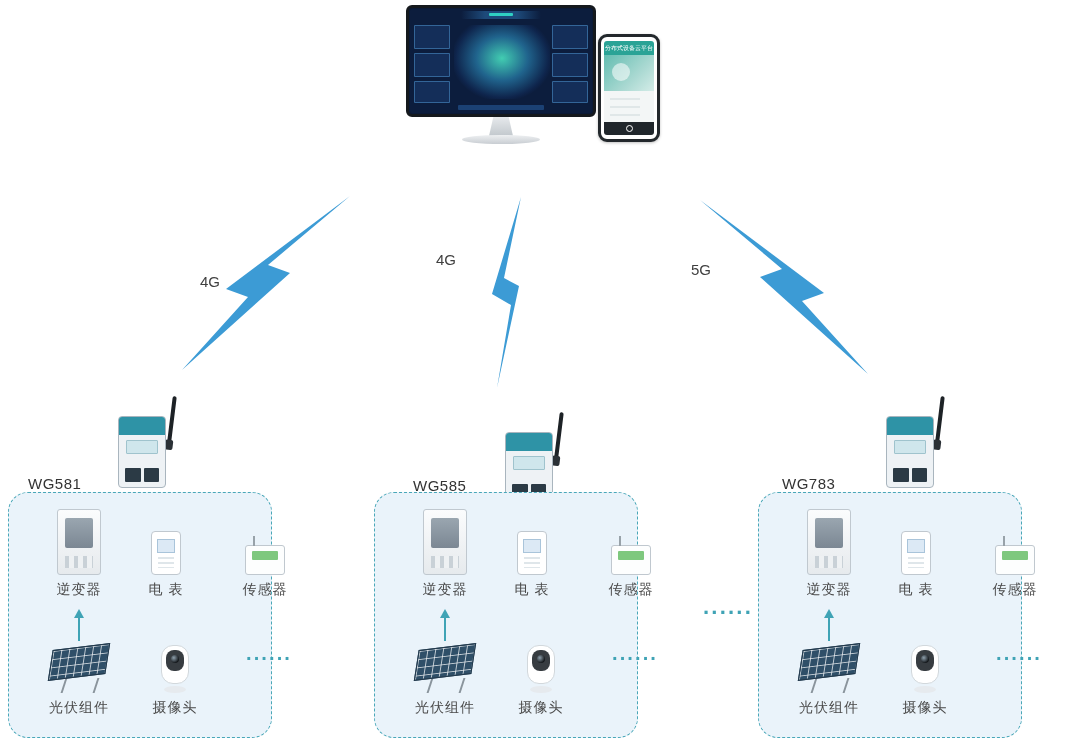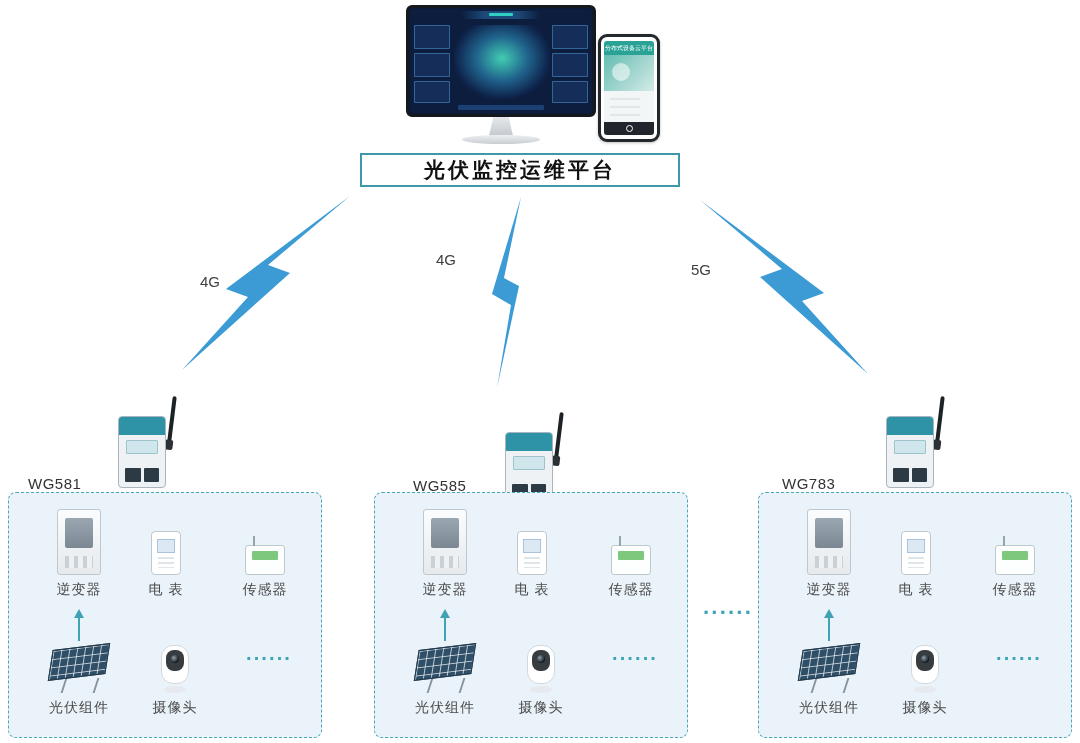--- a/index.html
+++ b/index.html
@@ -58,22 +58,22 @@
   .gw-ant::after { content:''; position:absolute; bottom:-8px; left:-2px; width:8px; height:10px; background:#2b3136; border-radius:2px; }
   .gw-body { position:absolute; left:0; bottom:0; width:48px; height:72px; background:#eef2f5;
              border:1px solid #a9b5be; border-radius:4px; overflow:hidden; }
   .gw-top { height:18px; background:#2e93a6; }
   .gw-screen { margin:5px 7px 0; height:14px; background:#cfe6ec; border:1px solid #9fc3cd; border-radius:1px; }
   .gw-ports { position:absolute; left:6px; right:6px; bottom:5px; height:14px; display:flex; gap:3px; }
   .gw-ports span { flex:1; background:#2b3a45; border-radius:1px; }
   .gw-label { position:absolute; font-size:15px; color:#333; letter-spacing:.5px;margin-top:31px; }
 
   
-  .site-box { position:absolute; top:492px; width:314px; height:246px; background:#eaf3fa;
-              border:1.5px dashed #49a7b8; border-radius:8px; }
+  .site-box { position:absolute; top:492px; width:264px; height:246px; background:#eaf3fa;
+              border:1.5px dashed #49a7b8; border-radius:20px; }
   .cell { position:absolute; display:flex; flex-direction:column; align-items:center; justify-content:flex-end; }
   .icon-wrap { flex:1; display:flex; align-items:flex-end; justify-content:center; }
   .dev-label { font-size:14px; color:#4a4a4a; letter-spacing:1px; margin-top:6px; white-space:nowrap; }
 
   .inverter { position:relative; width:44px; height:66px; background:linear-gradient(#fbfcfd,#e6eaed);
               border:1px solid #c0c8cf; border-radius:3px; }
   .inverter::before { content:''; position:absolute; top:8px; left:7px; right:7px; height:30px;
               background:linear-gradient(#9aa6b0,#7b8793); border-radius:2px; }
   .inverter::after { content:''; position:absolute; bottom:6px; left:7px; right:7px; height:12px;
               background:repeating-linear-gradient(90deg,#c9d1d7 0 4px,#eef1f3 4px 9px); }
@@ -138,23 +138,20 @@
     <div class="p-screen">
       <div class="p-header">分布式设备云平台</div>
       <div class="p-img"></div>
       <div class="p-body"></div>
       <div class="p-nav">
         <span class="p-home"></span>
       </div>
     </div>
   </div>
 
-  <div class="platform-box">
-    <span class="platform-title">光伏监控运维平台</span>
-  </div>
 
   <svg class="bolts" viewBox="0 0 1080 743">
     <polygon points="350,196 268,265 290,273 182,370 248,297 226,289"></polygon>
     <polygon points="521,197 504,278 519,286 497,388 511,305 492,294"></polygon>
     <polygon points="700,200 782,269 760,277 868,374 802,301 824,293"></polygon>
   </svg>
 
   <div class="link-label" style="left:200px;top:273px">4G</div>
   <div class="link-label" style="left:436px;top:251px">4G</div>
   <div class="link-label" style="left:691px;top:261px">5G</div>

